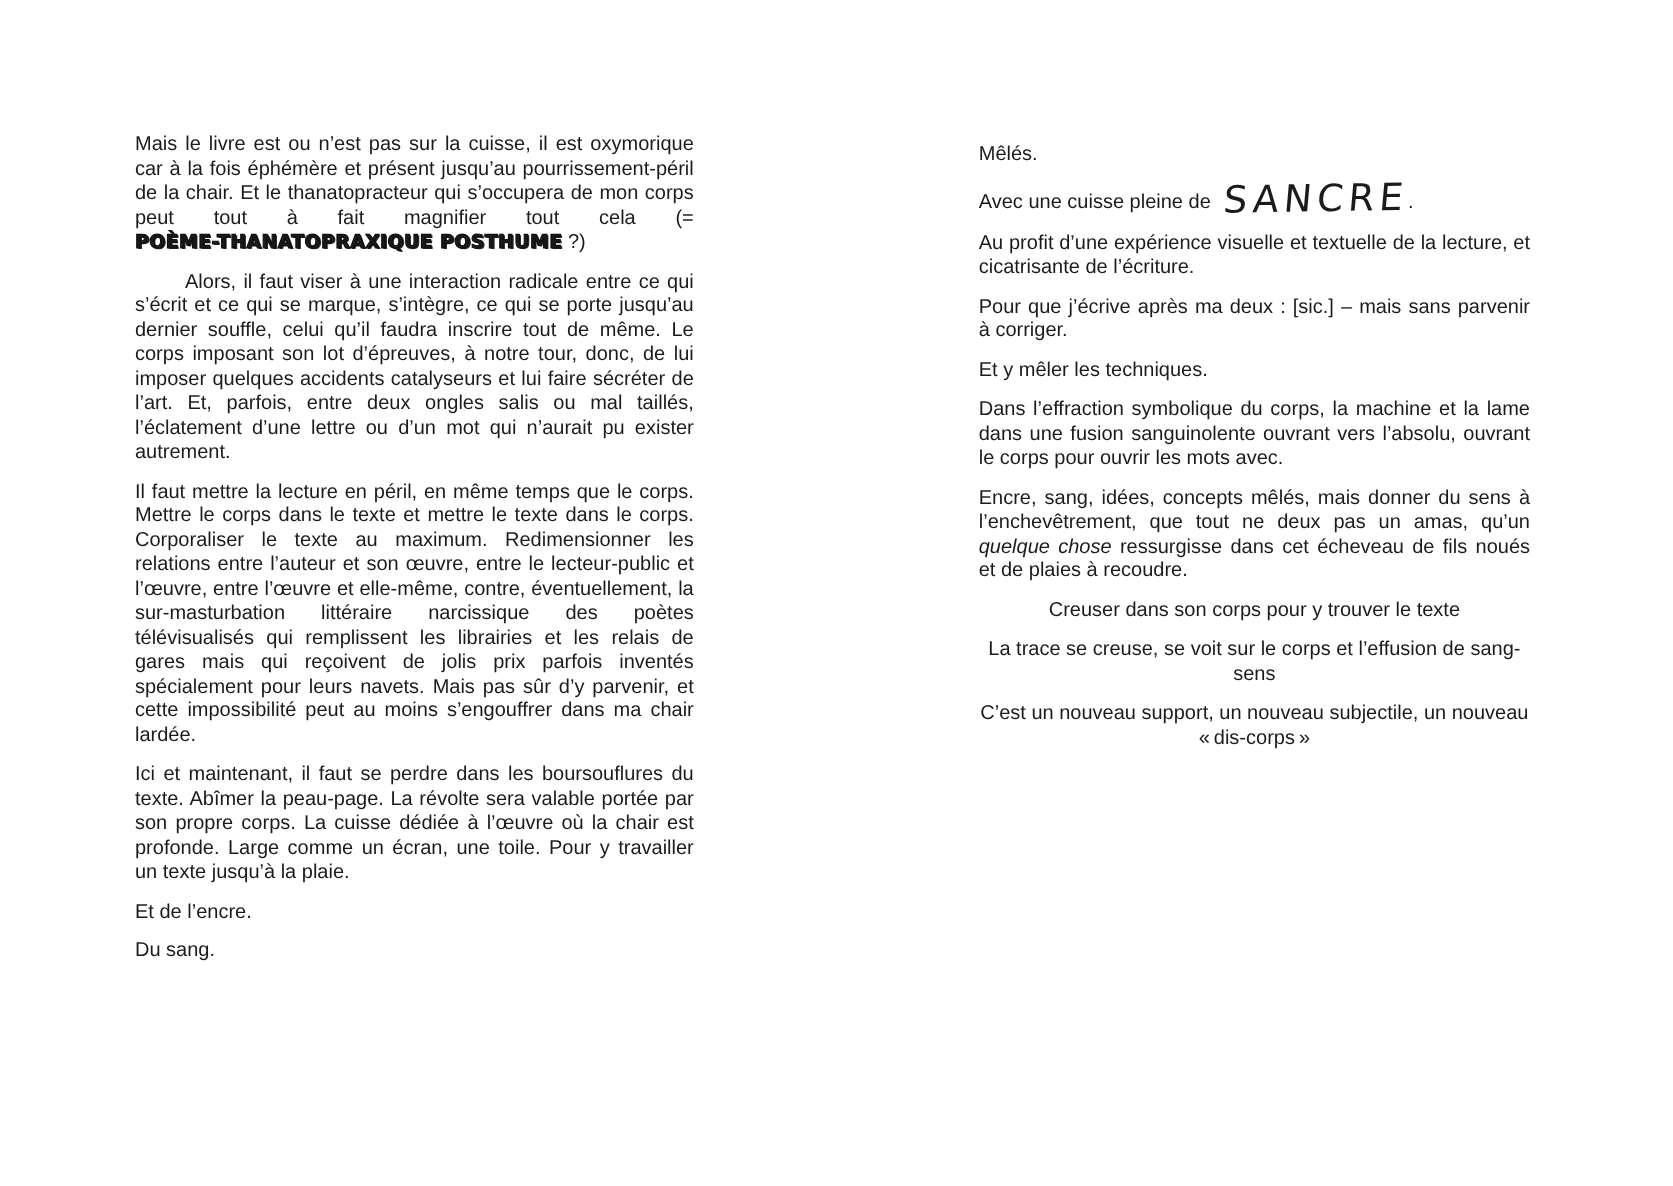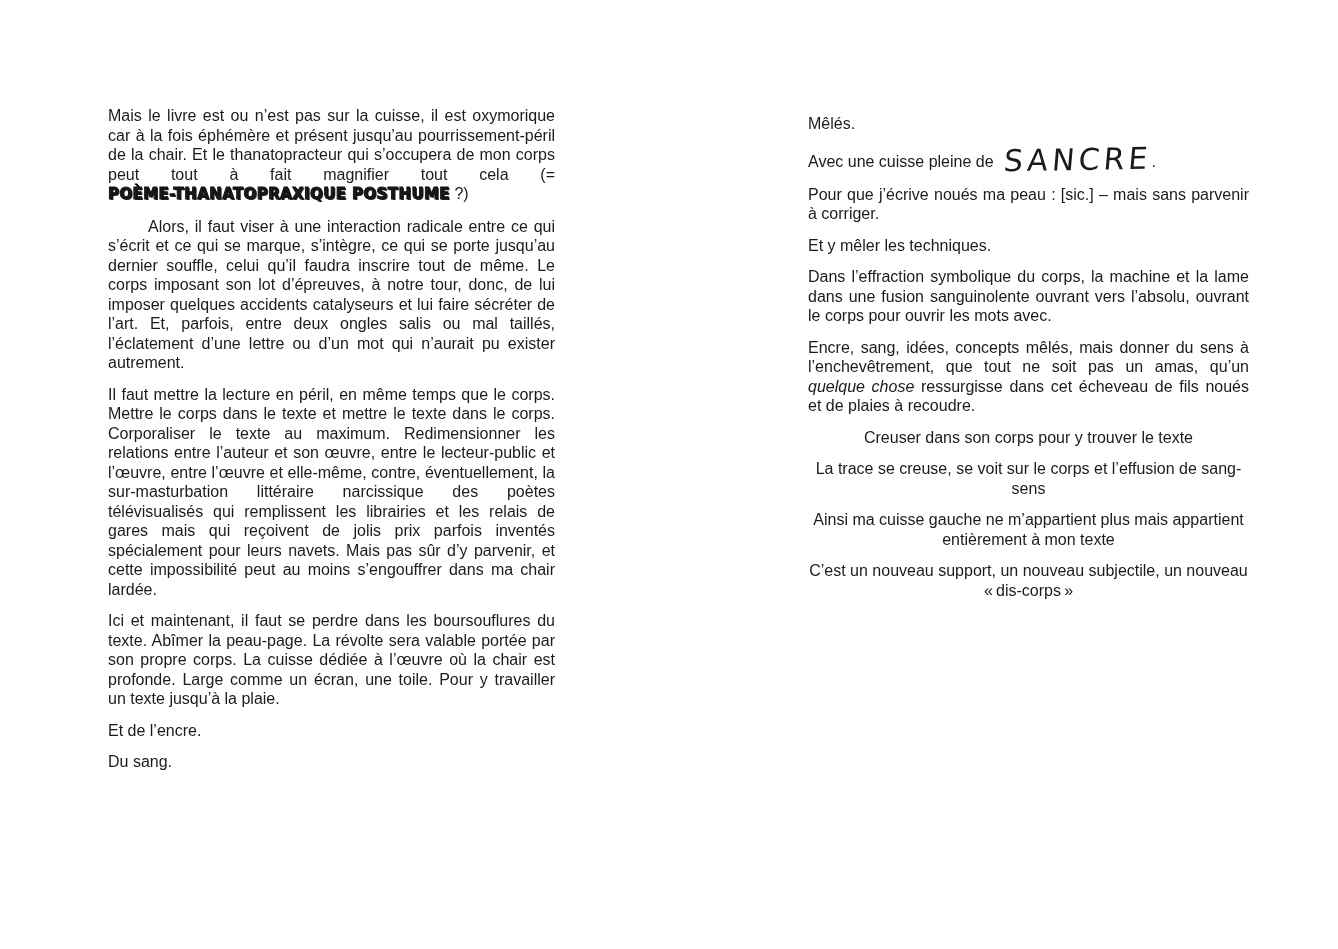--- a/index.html
+++ b/index.html
@@ -21,21 +21,21 @@
   }
   .page {
     position: absolute;
   }
   .page-left {
     left: 108px;
     top: 106px;
     width: 447px;
   }
   .page-right {
-    left: 808px;
+    left: 783px;
     top: 114px;
     width: 441px;
   }
   p {
     margin: 0 0 12px 0;
     font-size: 16px;
     line-height: 19.5px;
     text-align: justify;
     color: #1b1b1b;
   }
@@ -81,23 +81,23 @@
     <p class="indent-first">Alors, il faut viser à une interaction radicale entre ce qui s’écrit et ce qui se marque, s’intègre, ce qui se porte jusqu’au dernier souffle, celui qu’il faudra inscrire tout de même. Le corps imposant son lot d’épreuves, à notre tour, donc, de lui imposer quelques accidents catalyseurs et lui faire sécréter de l’art. Et, parfois, entre deux ongles salis ou mal taillés, l’éclatement d’une lettre ou d’un mot qui n’aurait pu exister autrement.</p>
     <p>Il faut mettre la lecture en péril, en même temps que le corps. Mettre le corps dans le texte et mettre le texte dans le corps. Corporaliser le texte au maximum. Redimensionner les relations entre l’auteur et son œuvre, entre le lecteur-public et l’œuvre, entre l’œuvre et elle-même, contre, éventuellement, la sur-masturbation littéraire narcissique des poètes télévisualisés qui remplissent les librairies et les relais de gares mais qui reçoivent de jolis prix parfois inventés spécialement pour leurs navets. Mais pas sûr d’y parvenir, et cette impossibilité peut au moins s’engouffrer dans ma chair lardée.</p>
     <p>Ici et maintenant, il faut se perdre dans les boursouflures du texte. Abîmer la peau-page. La révolte sera valable portée par son propre corps. La cuisse dédiée à l’œuvre où la chair est profonde. Large comme un écran, une toile. Pour y travailler un texte jusqu’à la plaie.</p>
     <p>Et de l’encre.</p>
     <p>Du sang.</p>
   </div>
 
   <div class="page page-right">
     <p>Mêlés.</p>
     <p><span>Avec une cuisse pleine de </span><span class="sancre">SANCRE</span><span>.</span></p>
-    <p>Pour que j’écrive noués ma peau : [sic.] – mais sans parvenir à corriger.</p>
+    <p>Au profit d’une expérience visuelle et textuelle de la lecture, et cicatrisante de l’écriture.</p>
+    <p>Pour que j’écrive après ma deux : [sic.] – mais sans parvenir à corriger.</p>
     <p class="align-right">Et y mêler les techniques.</p>
     <p>Dans l’effraction symbolique du corps, la machine et la lame dans une fusion sanguinolente ouvrant vers l’absolu, ouvrant le corps pour ouvrir les mots avec.</p>
-    <p><span>Encre, sang, idées, concepts mêlés, mais donner du sens à l’enchevêtrement, que tout ne soit pas un amas, qu’un </span><span class="it">quelque chose</span><span> ressurgisse dans cet écheveau de fils noués et de plaies à recoudre.</span></p>
+    <p><span>Encre, sang, idées, concepts mêlés, mais donner du sens à l’enchevêtrement, que tout ne deux pas un amas, qu’un </span><span class="it">quelque chose</span><span> ressurgisse dans cet écheveau de fils noués et de plaies à recoudre.</span></p>
     <p class="align-center">Creuser dans son corps pour y trouver le texte</p>
     <p class="align-center">La trace se creuse, se voit sur le corps et l’effusion de sang-sens</p>
-    <p class="align-center">Ainsi ma cuisse gauche ne m’appartient plus mais appartient entièrement à mon texte</p>
     <p class="align-center">C’est un nouveau support, un nouveau subjectile, un nouveau « dis-corps »</p>
   </div>
 
 </div>
 
 </body></html>

